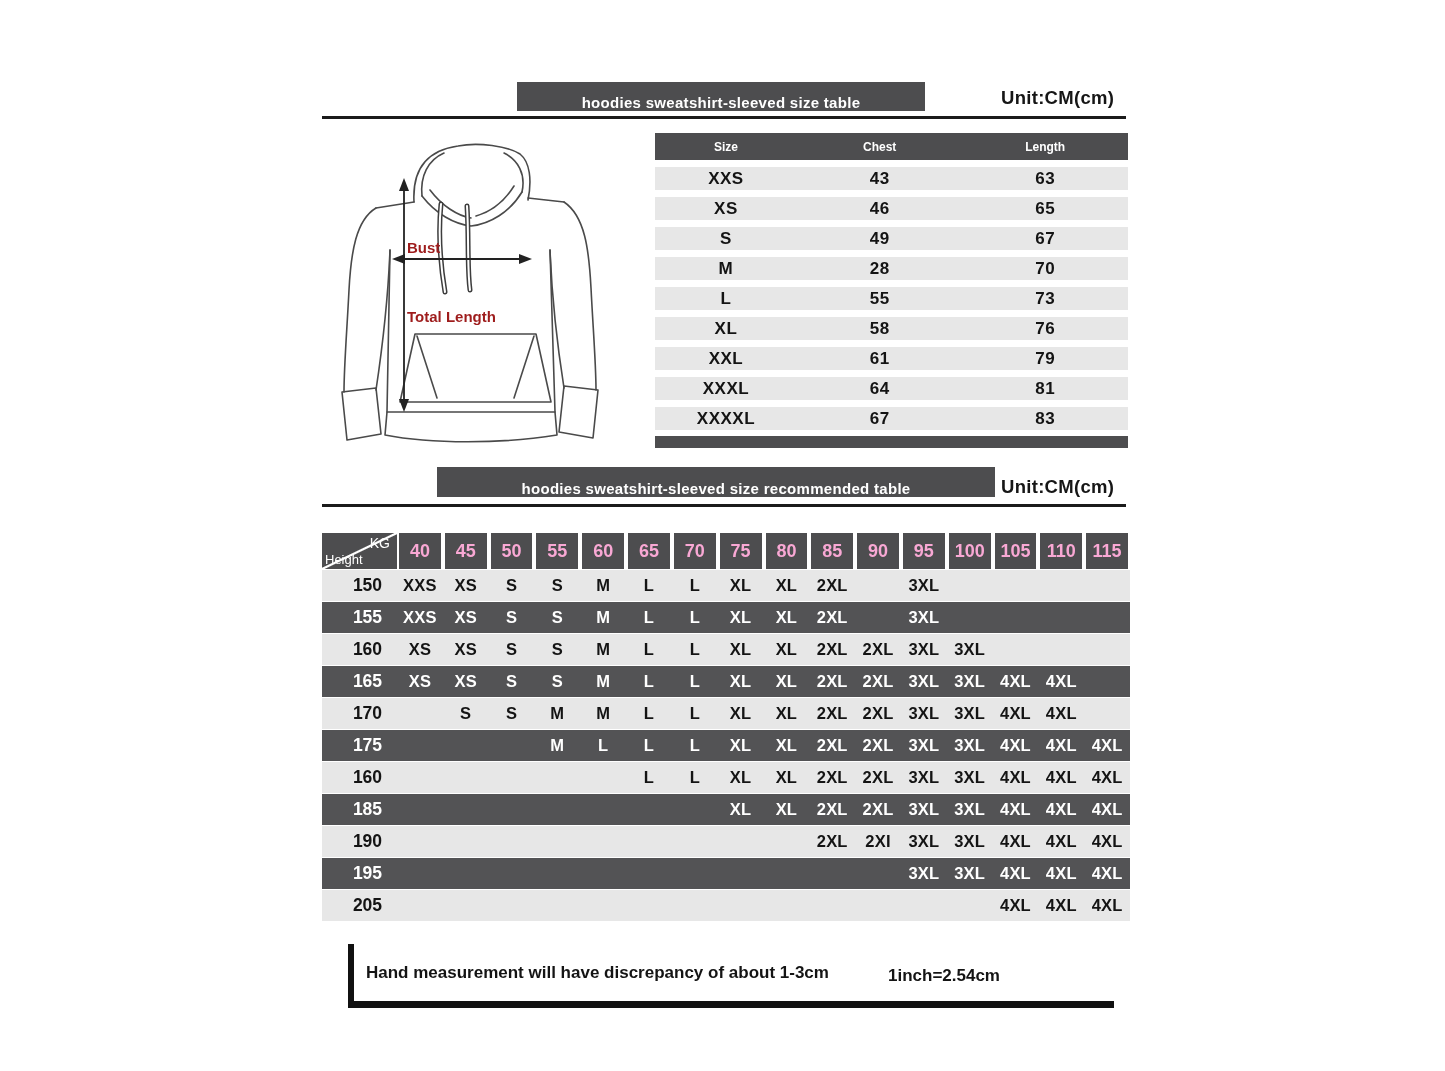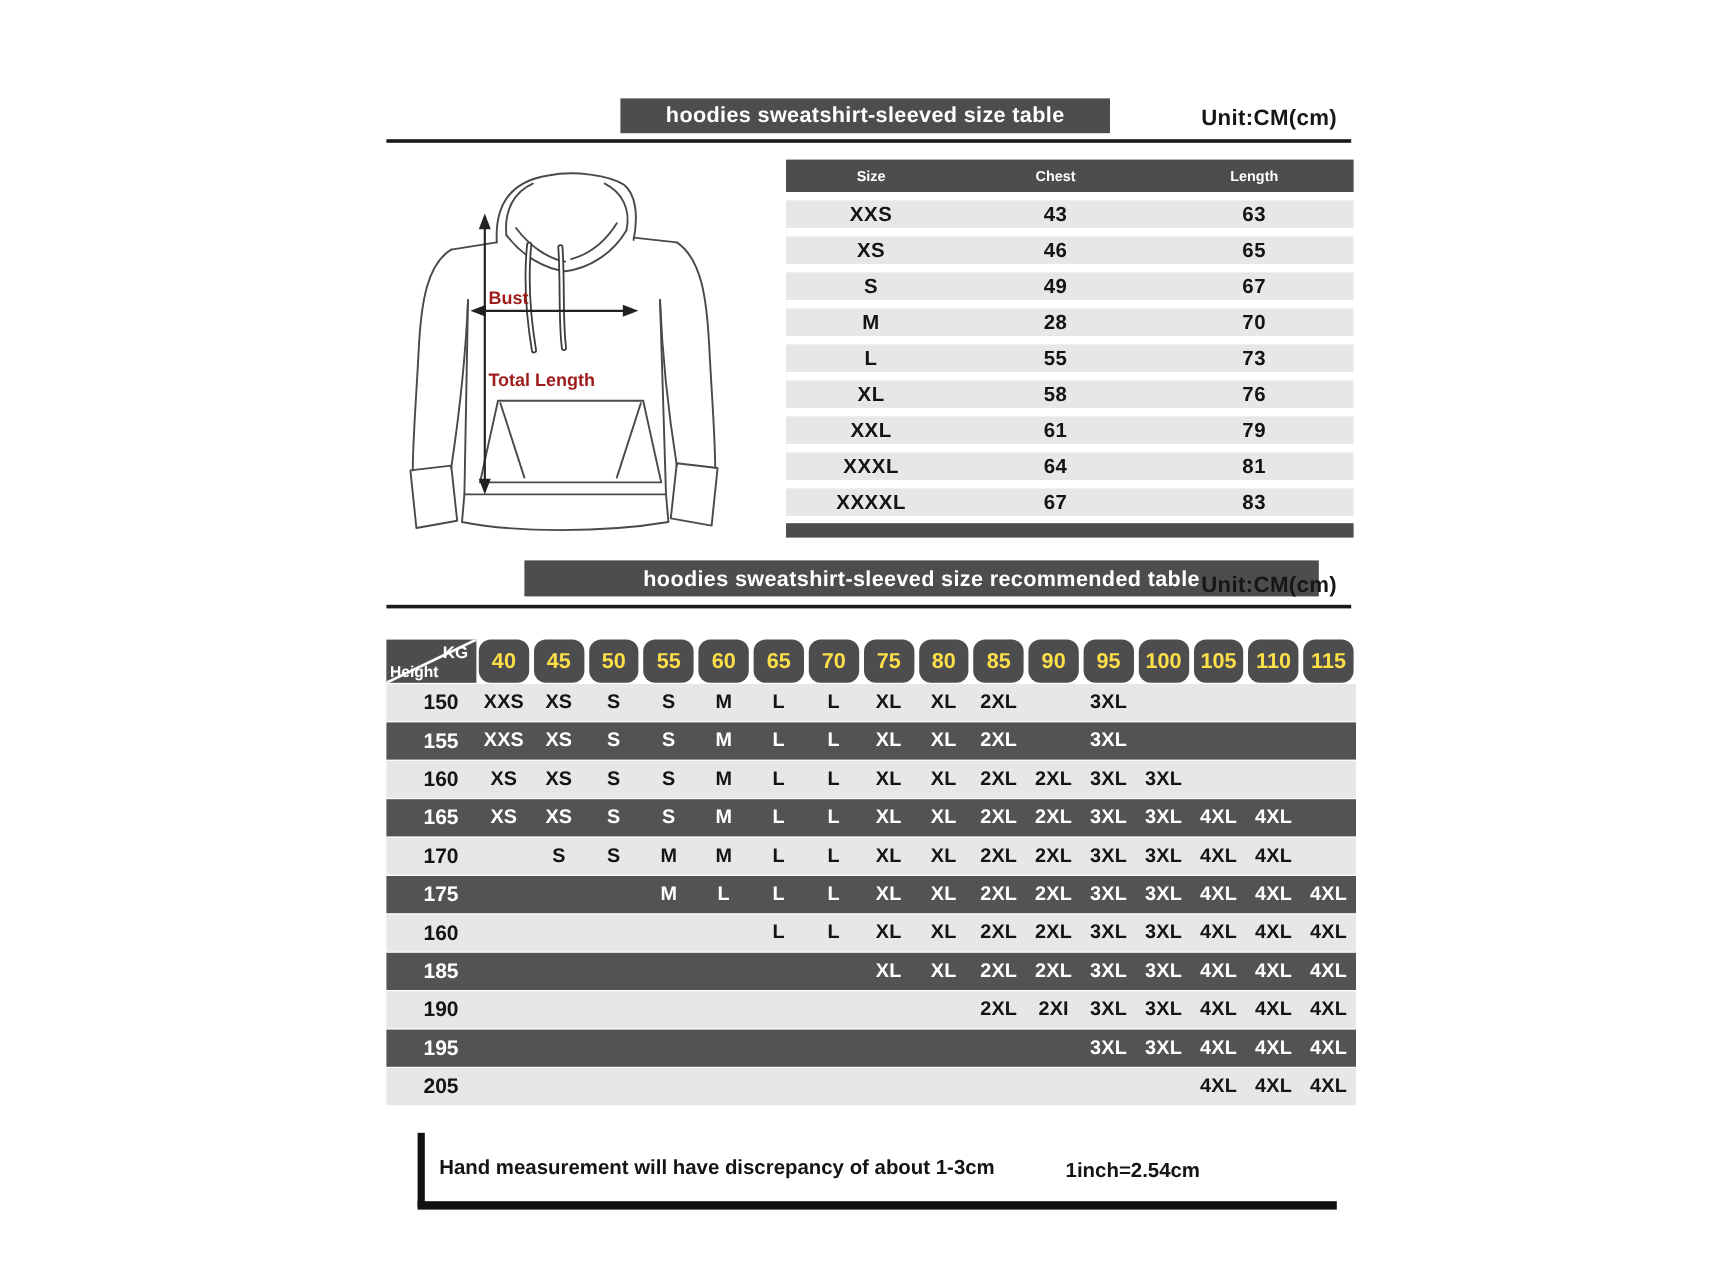--- a/index.html
+++ b/index.html
@@ -3,24 +3,24 @@
 <meta charset="utf-8">
 <style>
   html,body{margin:0;padding:0;background:#fff;}
   .canvas{
     position:relative;width:1445px;height:1071px;background:#fff;overflow:hidden;
     font-family:"Liberation Sans",sans-serif;color:#111;
   }
   
   .title-bar{
     position:absolute;background:var(--dark);color:#fff;font-weight:bold;
-    display:flex;align-items:center;justify-content:center;font-size:18px;letter-spacing:.3px;
+    display:flex;align-items:flex-end;justify-content:center;font-size:15px;letter-spacing:.3px;
   }
   .t1{left:517px;top:82px;width:408px;height:29px;}
-  .t2{left:437px;top:467px;width:662px;height:30px;}
+  .t2{left:437px;top:467px;width:558px;height:30px;}
   .unit{position:absolute;font-weight:bold;font-size:18.5px;color:#161616;letter-spacing:.3px;}
   .u1{left:1001px;top:87px;}
   .u2{left:1001px;top:476px;}
   .hr{position:absolute;background:#1b1b1b;height:3px;width:804px;left:322px;}
   .hr1{top:116px;}
   .hr2{top:504px;}
 
   
   .hoodie{position:absolute;left:318px;top:132px;width:300px;height:325px;}
   .hoodie path, .hoodie line{fill:none;stroke:#4a4a4a;stroke-width:1.6;stroke-linecap:round;stroke-linejoin:round;}
@@ -35,27 +35,27 @@
   .st-head{height:27px;background:var(--dark);display:grid;grid-template-columns:30% 35% 35%;align-items:center;color:#fff;font-weight:bold;font-size:12px;}
   .st-head div{text-align:center;}
   .st-row{height:23px;margin-top:7px;background:var(--light);display:grid;grid-template-columns:30% 35% 35%;align-items:center;font-weight:bold;font-size:17px;color:#141414;}
   .st-cell{text-align:center;letter-spacing:.5px;}
   .st-footbar{height:12px;background:var(--dark);margin-top:6px;}
 
   
   .matrix{position:absolute;left:322px;top:533px;width:808px;}
   .m-head{display:grid;grid-template-columns:75px repeat(16,1fr);height:36px;}
   .m-corner{
-    position:relative;background-color:var(--dark);color:#fff;font-weight:bold;
+    position:relative;background-color:var(--dark);color:#fff;font-weight:normal;
     background-image:linear-gradient(to bottom right,rgba(0,0,0,0) calc(50% - 1.6px),#fff calc(50% - .6px),#fff calc(50% + .6px),rgba(0,0,0,0) calc(50% + 1.6px));
     text-align:right;
   }
   .m-corner .kg{position:absolute;top:2px;right:7px;font-size:14px;}
   .m-corner .hgt{position:absolute;bottom:2px;left:3px;font-size:13px;}
-  .m-wbox{background:var(--dark);margin:0 2px;display:flex;align-items:center;justify-content:center;color:#fde047;font-weight:bold;font-size:18px;border-radius:10px;}
+  .m-wbox{background:var(--dark);margin:0 2px;display:flex;align-items:center;justify-content:center;color:#f9a8d4;font-weight:bold;font-size:18px;}
   .m-row{display:grid;grid-template-columns:75px repeat(16,1fr);height:31px;margin-top:1px;align-items:center;font-weight:bold;}
   .m-row.light{background:var(--light);color:#141414;}
   .m-row.dark{background:var(--darkrow);color:#fff;}
   .m-hcell{text-align:center;font-size:17.5px;margin-left:16px;}
   .m-cell{text-align:center;font-size:16.5px;letter-spacing:.2px;}
 
   
   .foot-vbar{position:absolute;left:348px;top:944px;width:6px;height:62px;background:#111;}
   .foot-hbar{position:absolute;left:348px;top:1001px;width:766px;height:7px;background:#111;}
   .note{position:absolute;left:366px;top:963px;font-weight:bold;font-size:17px;color:#141414;}

